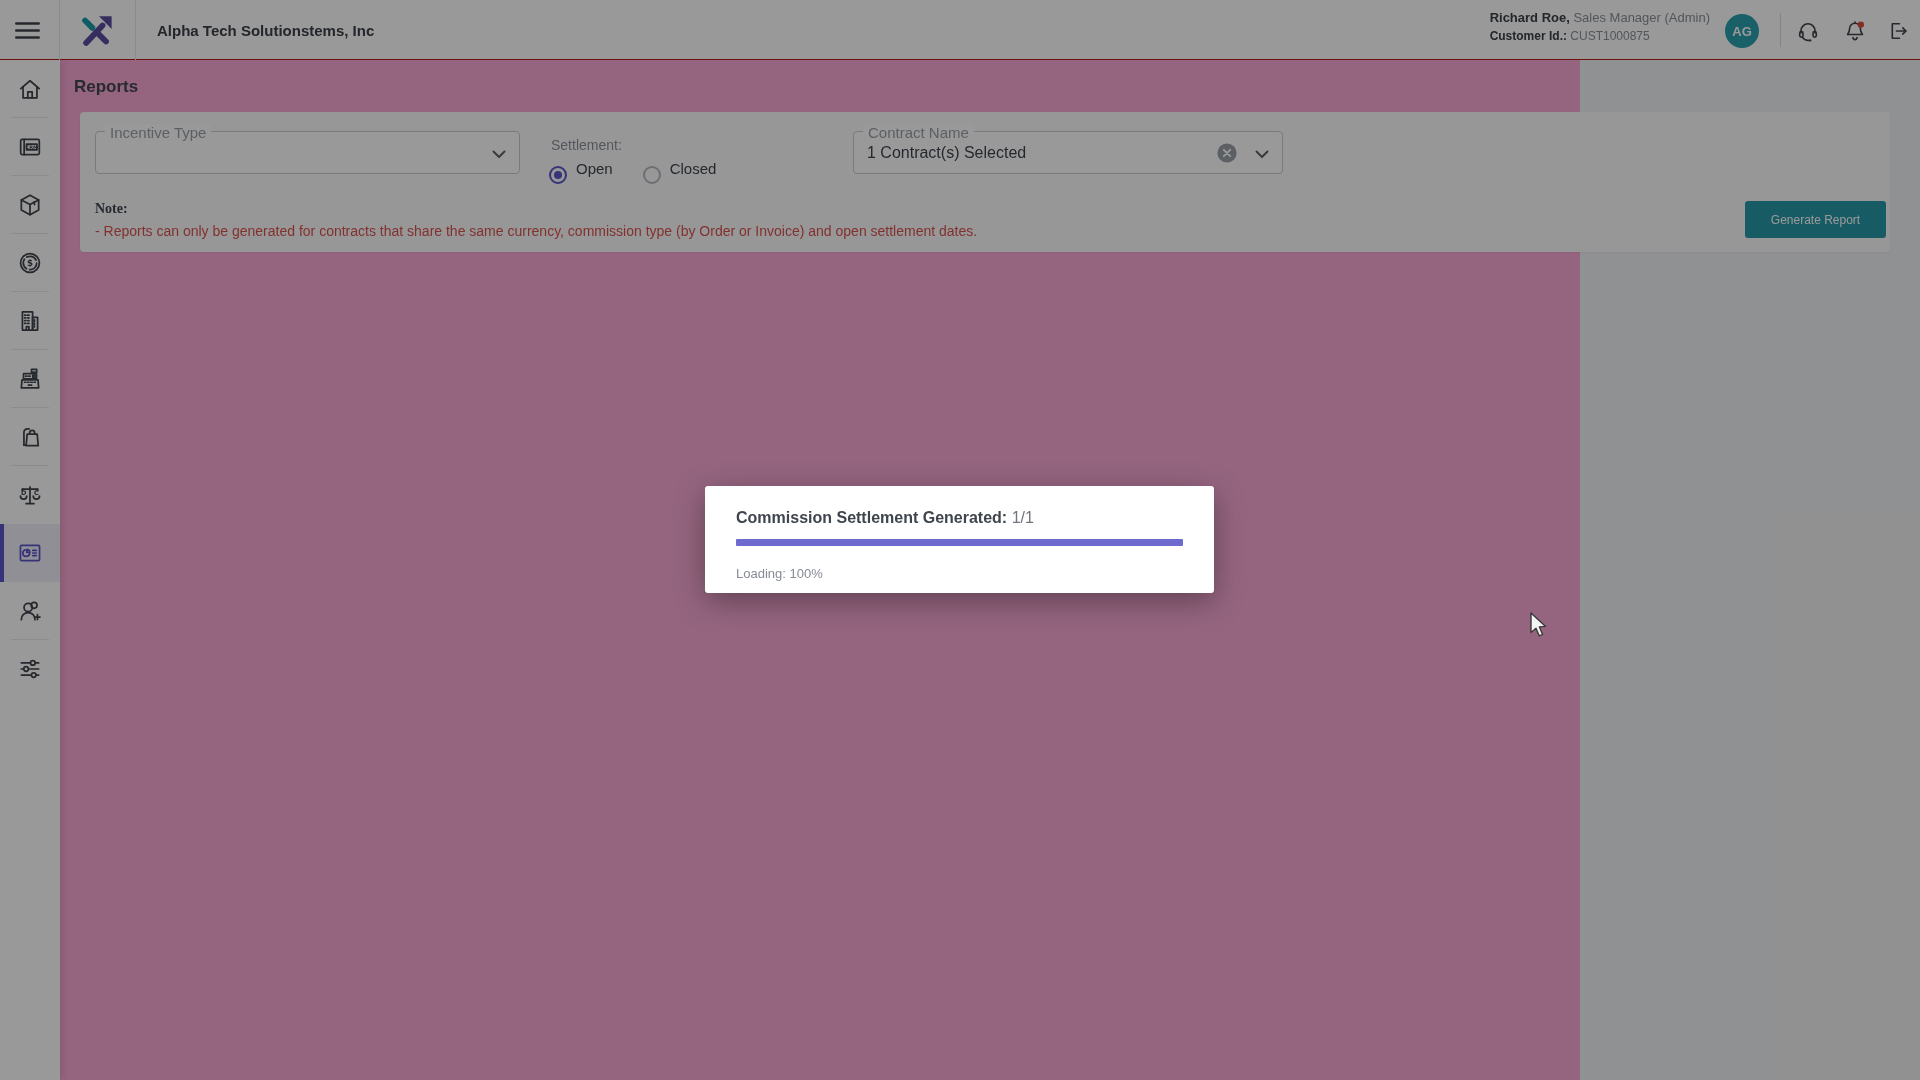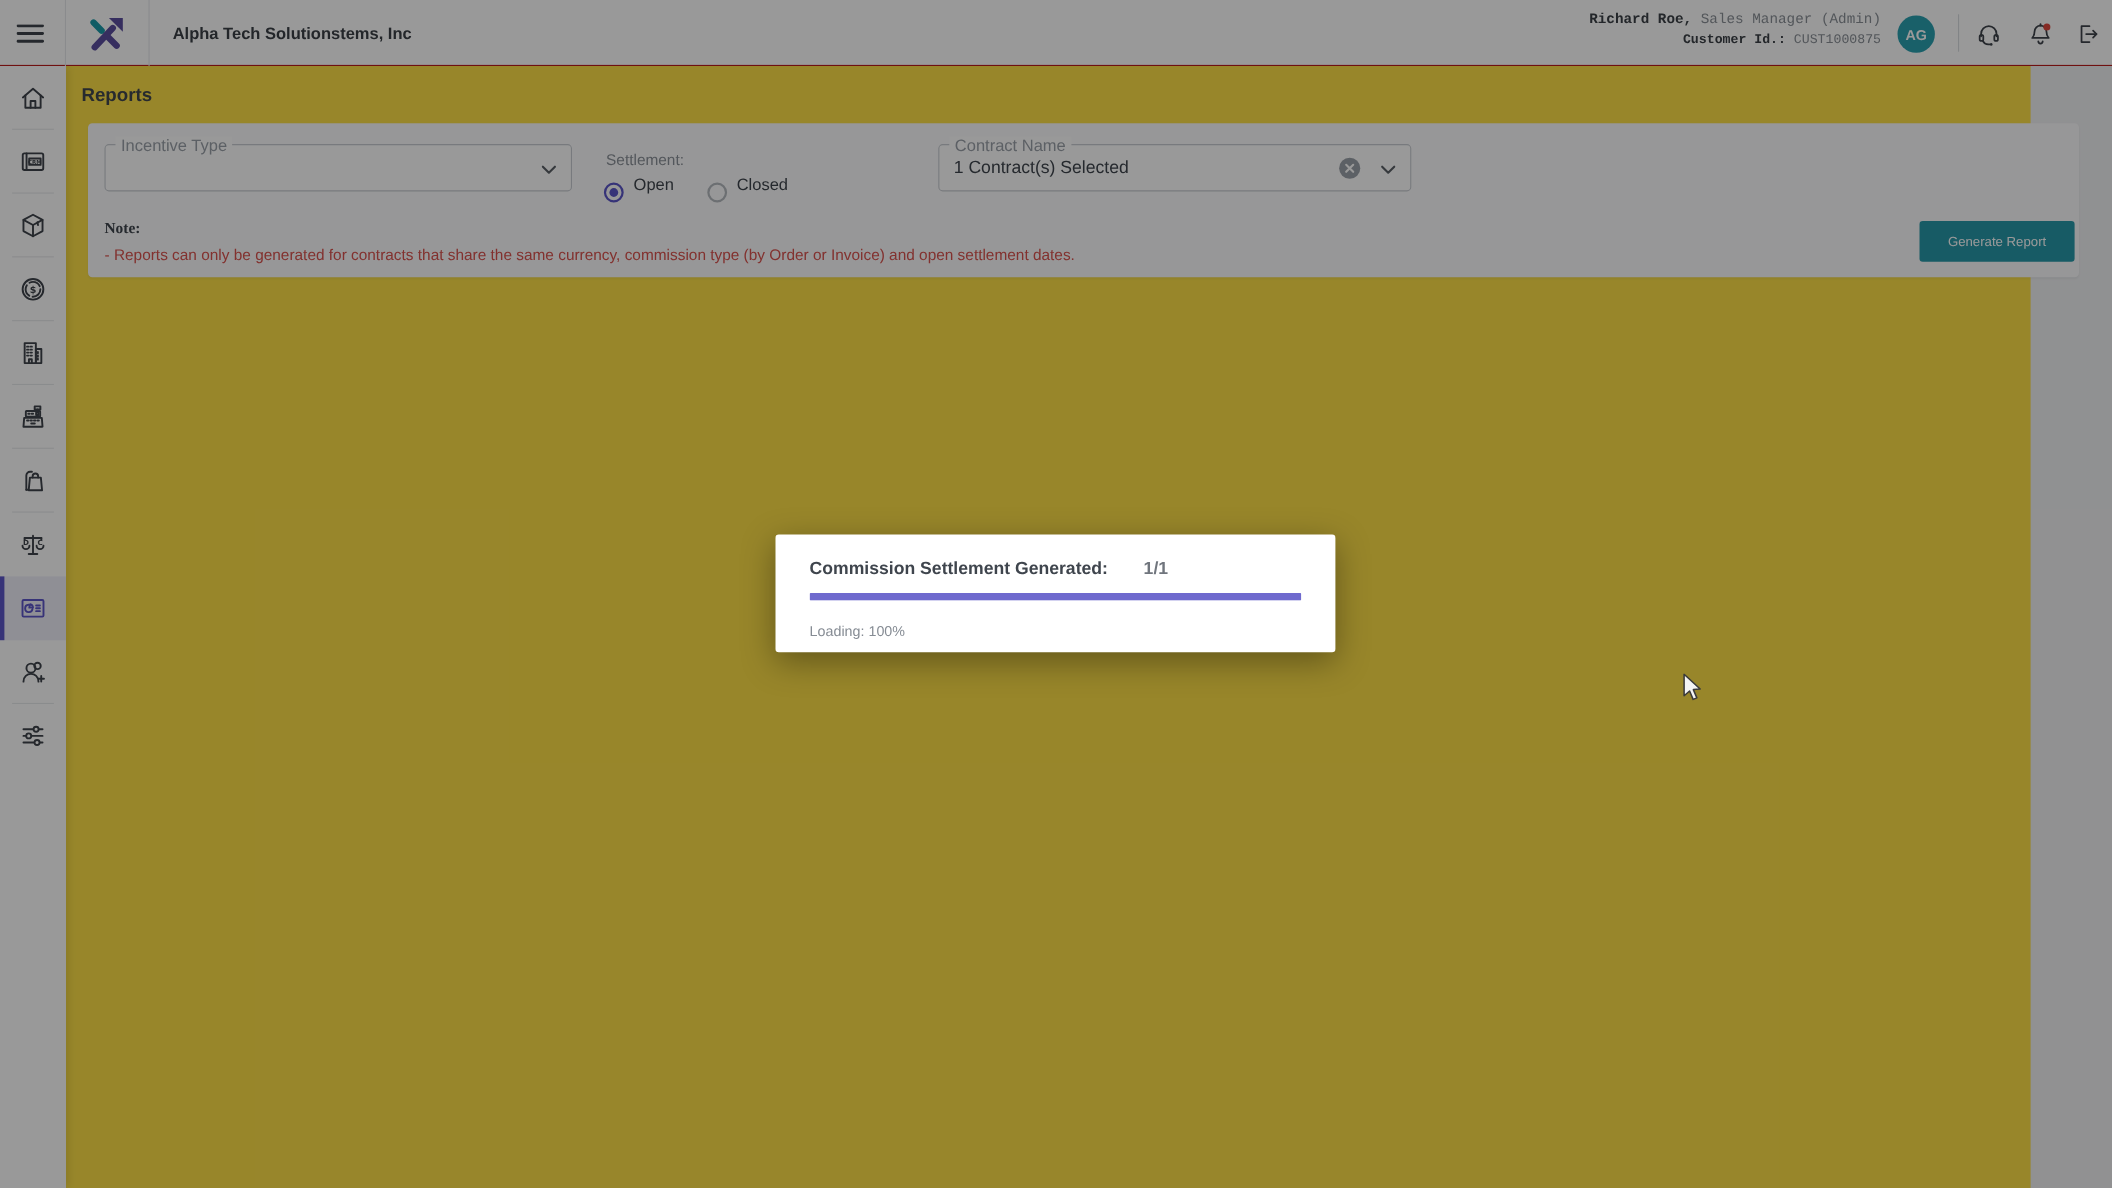--- a/index.html
+++ b/index.html
@@ -9,21 +9,21 @@
   
   .header { position:absolute; top:0; left:0; width:1920px; height:60px; background:#fff;
             border-bottom:1px solid #b91c1c; z-index:10; }
   .hamburger { position:absolute; left:13px; top:17px; width:28px; height:26px; cursor:pointer;
                display:flex; align-items:center; justify-content:center; }
   .logo-cell { position:absolute; left:59px; top:0; width:77px; height:60px;
                border-left:1px solid #e6e8eb; border-right:1px solid #e6e8eb;
                display:flex; align-items:center; justify-content:center; }
   .company { position:absolute; left:157px; top:0; height:60px; display:flex; align-items:center;
              font-size:15px; font-weight:bold; color:#3b4046; }
-  .user-block { position:absolute; right:210px; top:10px; text-align:right; line-height:15px;font-family:Liberation Mono, monospace; }
+  .user-block { position:absolute; right:210px; top:10px; line-height:15px; }
   .user-line1 { font-size:13px; color:#8a9097; white-space:nowrap; }
   .user-line1 b { color:#3b4046; }
   .user-line2 { font-size:12px; color:#8a9097; margin-top:4px; white-space:nowrap; }
   .user-line2 b { color:#3b4046; }
   .avatar { position:absolute; left:1725px; top:14px; width:34px; height:34px; border-radius:50%;
             background:#2aa0b0; color:#fff; font-size:13px; font-weight:bold;
             display:flex; align-items:center; justify-content:center; }
   .hdr-divider { position:absolute; left:1780px; top:13px; width:1px; height:34px; background:#d9dcdf; }
   .hdr-icon { position:absolute; top:19px; width:24px; height:24px; cursor:pointer; }
 
@@ -32,21 +32,21 @@
              box-shadow:4px 0 7px -1px rgba(0,0,0,0.10); z-index:5; }
   .side-item { position:relative; width:60px; height:58px; display:flex; align-items:center;
                justify-content:center; cursor:pointer; }
   .side-item.hasdiv::after { content:""; position:absolute; bottom:0; left:11px; width:38px; height:1px;
                background:#e7e9ec; }
   .side-item.active { background:rgba(92,85,200,0.10); }
   .side-item.active::before { content:""; position:absolute; left:0; top:0; width:4px; height:58px;
                background:#5c55c8; }
 
   
-  .content { position:absolute; left:60px; top:60px; width:1786px; height:1020px; background:#fde047; }
+  .content { position:absolute; left:60px; top:60px; width:1520px; height:1020px; background:#f9a8d4; }
   .page-title { position:absolute; left:14px; top:17px; font-size:17px; font-weight:bold; color:#42474e; }
 
   .filter-card { position:absolute; left:20px; top:52px; width:1810px; height:140px; background:#fcfcfd;
                  border-radius:4px; box-shadow:0 1px 2px rgba(40,45,60,0.06); }
   .field { position:absolute; height:43px; border:1px solid #c8ccd2; border-radius:4px; background:#fff; }
   .field-label { position:absolute; top:-8px; left:9px; background:#fff; padding:0 5px;
                  font-size:15px; color:#9aa0a8; white-space:nowrap; }
   .field-value { padding:12px 44px 0 13px; font-size:16px; color:#3f454d; white-space:nowrap;
                  overflow:hidden; }
   .field-chevron { position:absolute; right:13px; top:18px; }
@@ -67,21 +67,21 @@
              color:#fff; font-size:12px; border:none; border-radius:3px; cursor:pointer;
              display:flex; align-items:center; justify-content:center; font-family:inherit; }
 
   
   .overlay { position:absolute; inset:0; background:rgba(0,0,0,0.40); z-index:40; }
   .modal { position:absolute; left:705px; top:486px; width:509px; height:107px; background:#fff;
            border-radius:3px; box-shadow:0 8px 30px rgba(0,0,0,0.35); z-index:50;
            padding:23px 31px 0 31px; }
   .modal-title { font-size:16px; color:#3f454d; }
   .modal-title b { font-weight:bold; }
-  .modal-count { color:#70757d; font-weight:bold;margin-left:28px; }
+  .modal-count { color:#70757d; font-weight:normal; }
   .p-track { margin-top:12px; height:7px; background:#e9e8f6; border-radius:1px; overflow:hidden; }
   .p-fill { height:100%; background:#6f6ace; }
   .loading-text { margin-top:20px; font-size:13px; color:#868c94; }
 
   .cursor { position:absolute; left:1530px; top:612px; z-index:60; pointer-events:none; }
 
   svg { display:block; }
   .ic { stroke:#3f444b; stroke-width:1.6; fill:none; stroke-linecap:round; stroke-linejoin:round; }
   .ic-p { stroke:#5c55c8; stroke-width:1.6; fill:none; stroke-linecap:round; stroke-linejoin:round; }
   .ic-txt { fill:#3f444b; stroke:none; font-family:"DejaVu Sans", sans-serif; font-weight:bold; }

